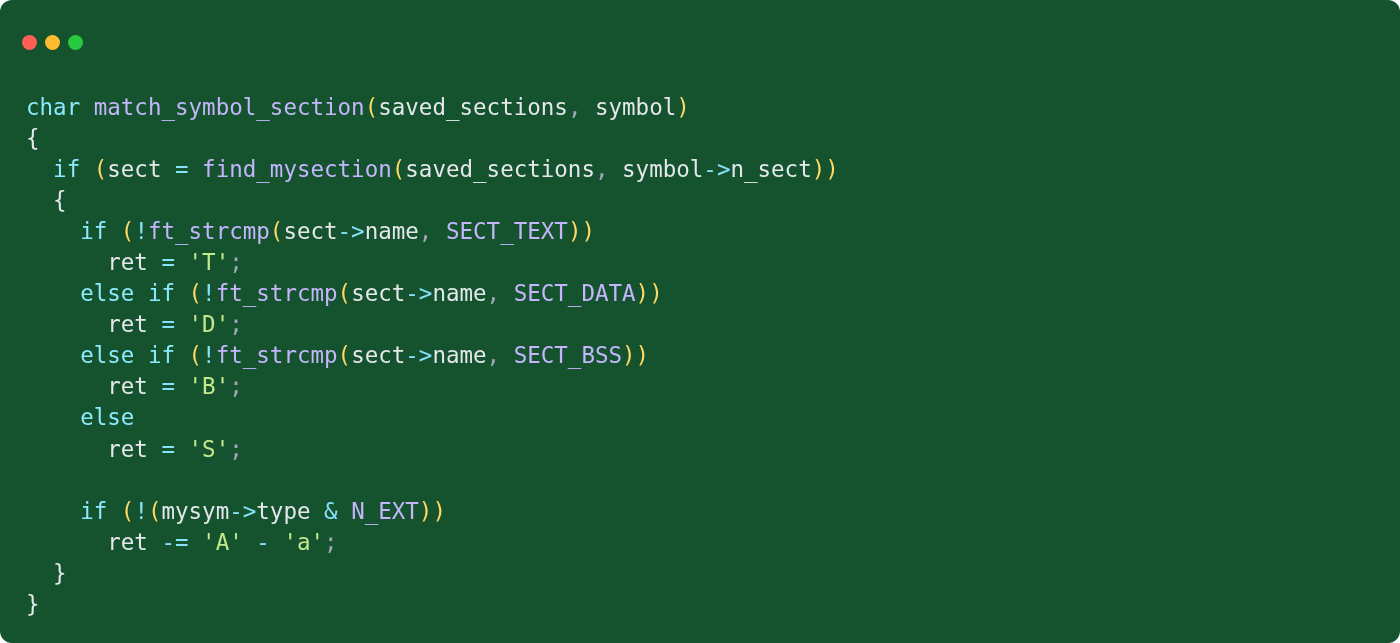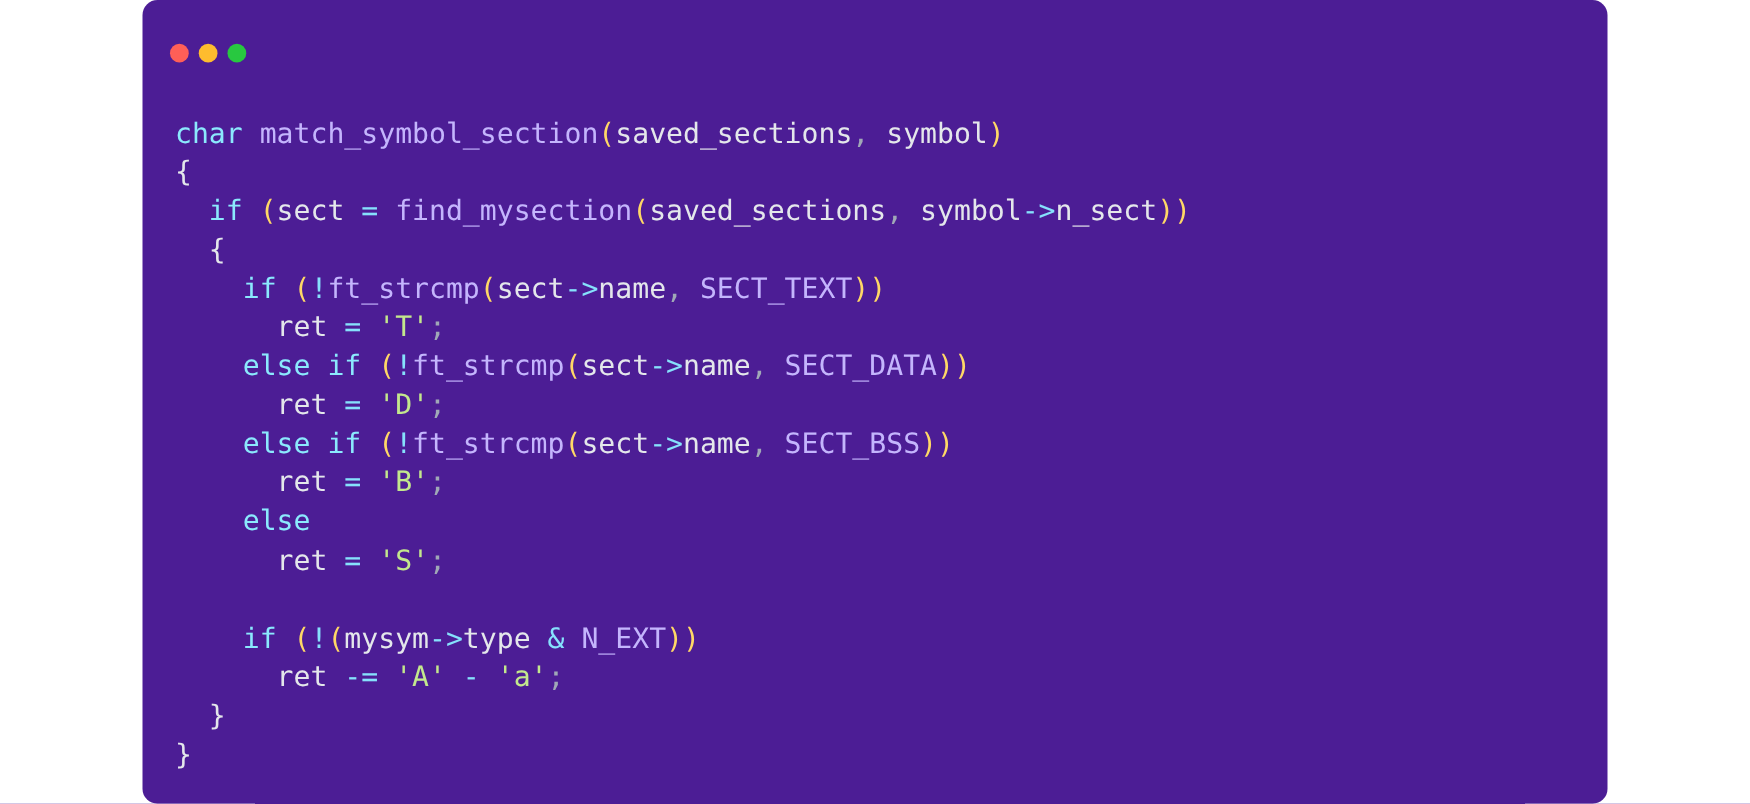--- a/index.html
+++ b/index.html
@@ -5,23 +5,23 @@
   body {
     margin: 0;
     padding: 0;
     background: #ffffff;
     font-family: ui-monospace, "SF Mono", Menlo, Monaco, Consolas, monospace;
     display: flex;
     justify-content: center;
     align-items: flex-start;
   }
   .window {
-    width: 1172px;
+    width: 1400px;
     height: 643px;
-    background: #4c1d95;
+    background: #14532d;
     border-radius: 12px;
     box-sizing: border-box;
     overflow: hidden;
     position: relative;
   }
   .titlebar {
     display: flex;
     align-items: center;
     gap: 8px;
     padding: 20px 22px 0 22px;

